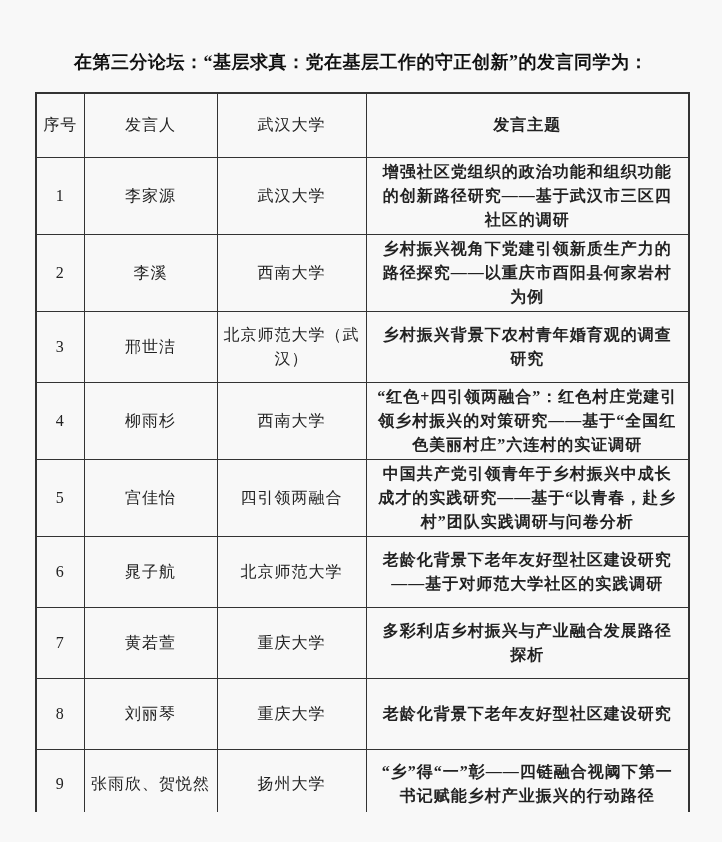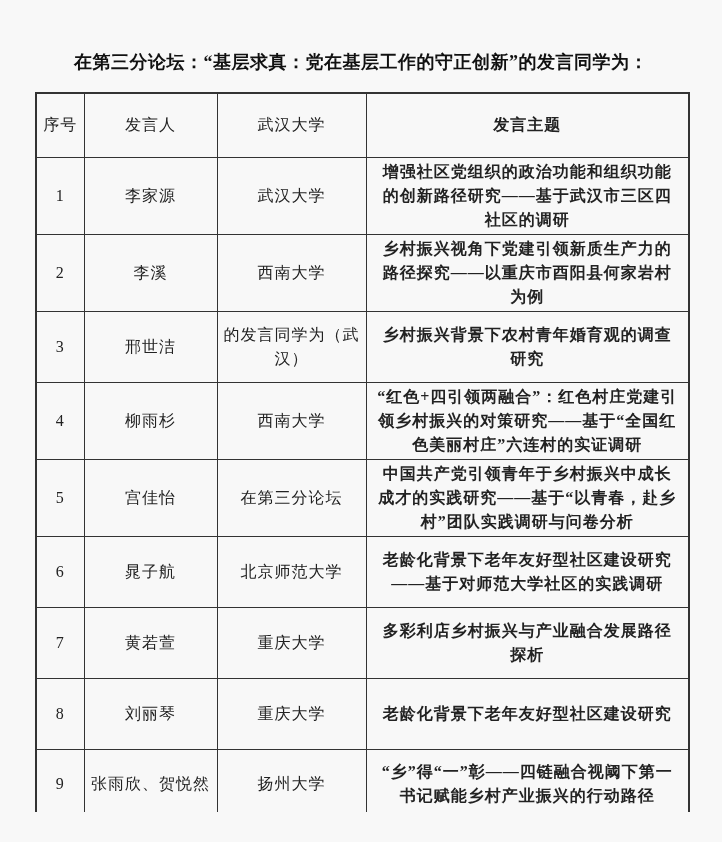--- a/index.html
+++ b/index.html
@@ -83,33 +83,33 @@
       </tr>
       <tr>
         <td class="c-no">2</td>
         <td class="c-speaker">李溪</td>
         <td class="c-inst">西南大学</td>
         <td class="c-topic">乡村振兴视角下党建引领新质生产力的路径探究——以重庆市酉阳县何家岩村为例</td>
       </tr>
       <tr>
         <td class="c-no">3</td>
         <td class="c-speaker">邢世洁</td>
-        <td class="c-inst">的发言同学为（武汉）</td>
+        <td class="c-inst">北京师范大学（武汉）</td>
         <td class="c-topic">乡村振兴背景下农村青年婚育观的调查研究</td>
       </tr>
       <tr>
         <td class="c-no">4</td>
         <td class="c-speaker">柳雨杉</td>
         <td class="c-inst">西南大学</td>
         <td class="c-topic">“红色+四引领两融合”：红色村庄党建引领乡村振兴的对策研究——基于“全国红色美丽村庄”六连村的实证调研</td>
       </tr>
       <tr>
         <td class="c-no">5</td>
         <td class="c-speaker">宫佳怡</td>
-        <td class="c-inst">在第三分论坛</td>
+        <td class="c-inst">四引领两融合</td>
         <td class="c-topic">中国共产党引领青年于乡村振兴中成长成才的实践研究——基于“以青春，赴乡村”团队实践调研与问卷分析</td>
       </tr>
       <tr>
         <td class="c-no">6</td>
         <td class="c-speaker">晁子航</td>
         <td class="c-inst">北京师范大学</td>
         <td class="c-topic">老龄化背景下老年友好型社区建设研究——基于对师范大学社区的实践调研</td>
       </tr>
       <tr>
         <td class="c-no">7</td>

